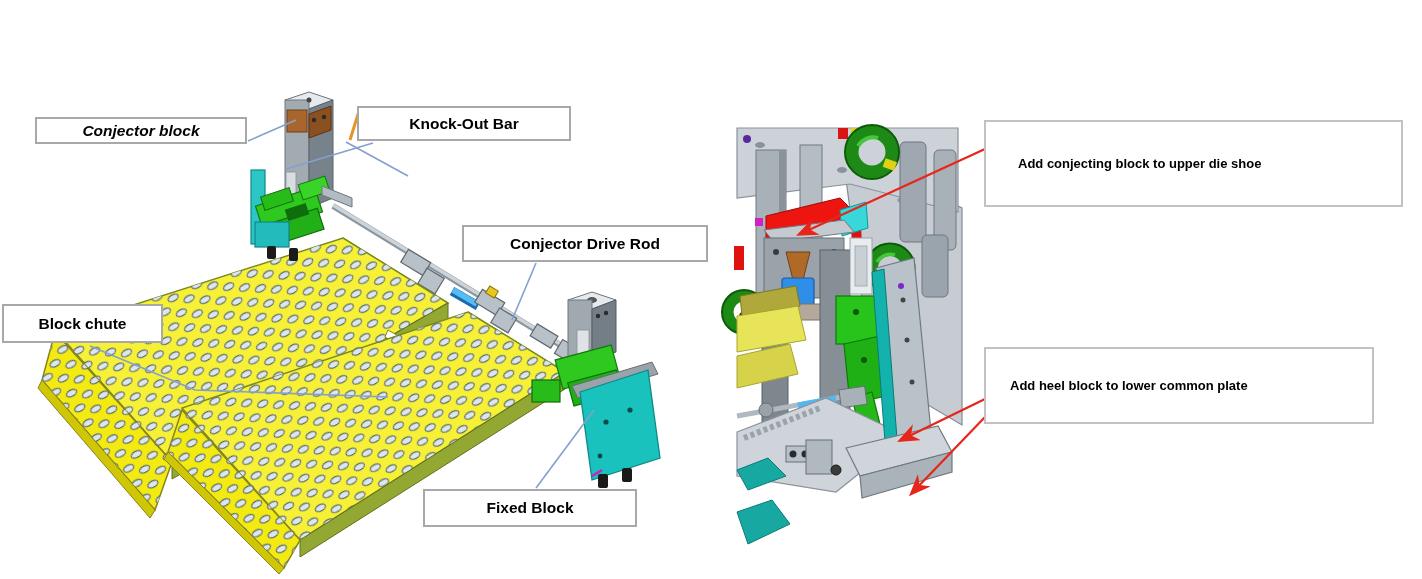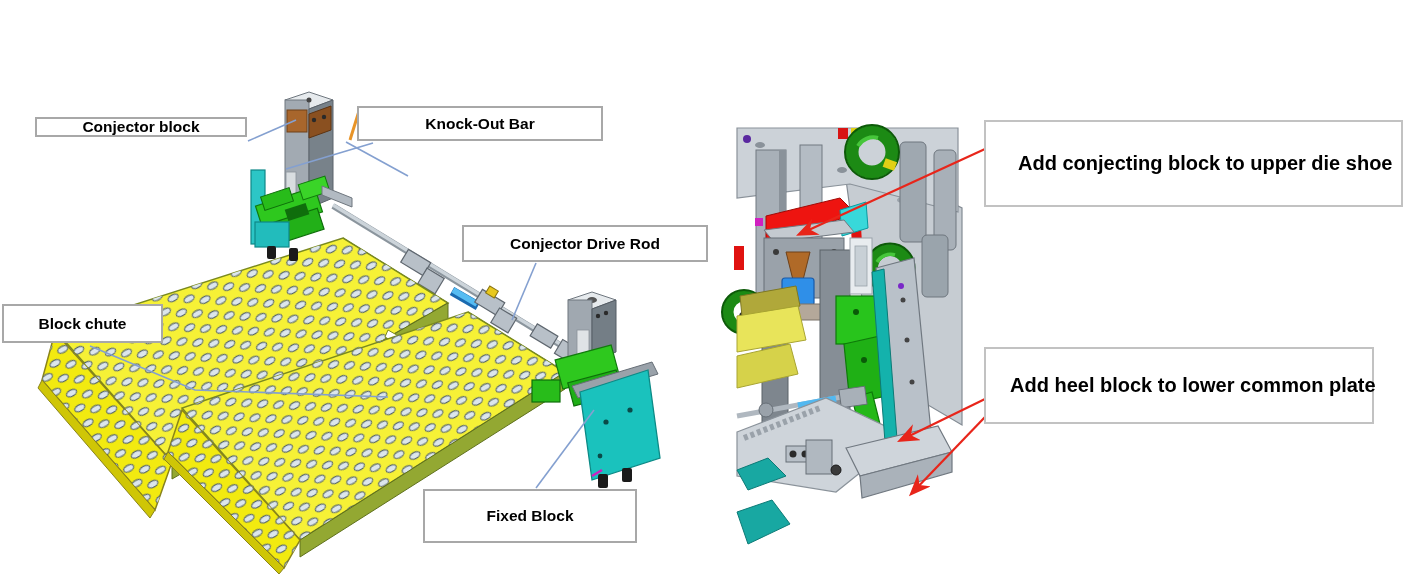--- a/index.html
+++ b/index.html
@@ -4,21 +4,21 @@
 <style>
   html,body{margin:0;padding:0;background:#ffffff;}
   #canvas{position:relative;width:1422px;height:579px;background:#ffffff;overflow:hidden;
           font-family:"Liberation Sans",sans-serif;}
   svg.layer{position:absolute;left:0;top:0;}
   .callout{position:absolute;box-sizing:border-box;background:#ffffff;border:2px solid #a8a8a8;
            display:flex;align-items:center;justify-content:center;font-weight:bold;
            font-size:15.5px;color:#000;white-space:nowrap;}
   .annotation{position:absolute;box-sizing:border-box;background:#ffffff;border:2px solid #c2c2c2;
            display:flex;align-items:center;justify-content:flex-start;font-weight:bold;
-           font-size:20px;color:#000;white-space:nowrap;}
+           font-size:13px;color:#000;white-space:nowrap;}
 </style>
 </head>
 <body>
 
 <div id="canvas">
 
 <svg class="layer" width="1422" height="579" viewBox="0 0 1422 579">
   <defs>
     <pattern id="holes" width="27" height="17" patternUnits="userSpaceOnUse" patternTransform="rotate(-29)">
       <ellipse cx="7" cy="4.5" rx="5.5" ry="3.1" fill="#dce6ec" stroke="#55646c" stroke-width="1.1"></ellipse>
@@ -224,33 +224,33 @@
     </g>
   </g>
 
   <g stroke="#e8251a" stroke-width="2.2">
     <line x1="985" y1="149" x2="800" y2="234" marker-end="url(#redhead)"></line>
     <line x1="985" y1="399" x2="901" y2="440" marker-end="url(#redhead)"></line>
     <line x1="985" y1="417" x2="912" y2="493" marker-end="url(#redhead)"></line>
   </g>
 </svg>
 
-<div class="callout" style="left:35px;top:117px;width:212px;height:20px;">
+<div class="callout" style="left:35px;top:117px;width:212px;height:27px;font-style:italic;">
   <span>Conjector block</span>
 </div>
-<div class="callout" style="left:357px;top:106px;width:246px;height:35px;">
+<div class="callout" style="left:357px;top:106px;width:214px;height:35px;">
   <span>Knock-Out Bar</span>
 </div>
 <div class="callout" style="left:462px;top:225px;width:246px;height:37px;">
   <span>Conjector Drive Rod</span>
 </div>
 <div class="callout" style="left:2px;top:304px;width:161px;height:39px;">
   <span>Block chute</span>
 </div>
-<div class="callout" style="left:423px;top:489px;width:214px;height:54px;">
+<div class="callout" style="left:423px;top:489px;width:214px;height:38px;">
   <span>Fixed Block</span>
 </div>
 
 <div class="annotation" style="left:984px;top:120px;width:419px;height:87px;padding-left:32px;">
   <span>Add conjecting block to upper die shoe</span>
 </div>
 <div class="annotation" style="left:984px;top:347px;width:390px;height:77px;padding-left:24px;">
   <span>Add heel block to lower common plate</span>
 </div>
 

